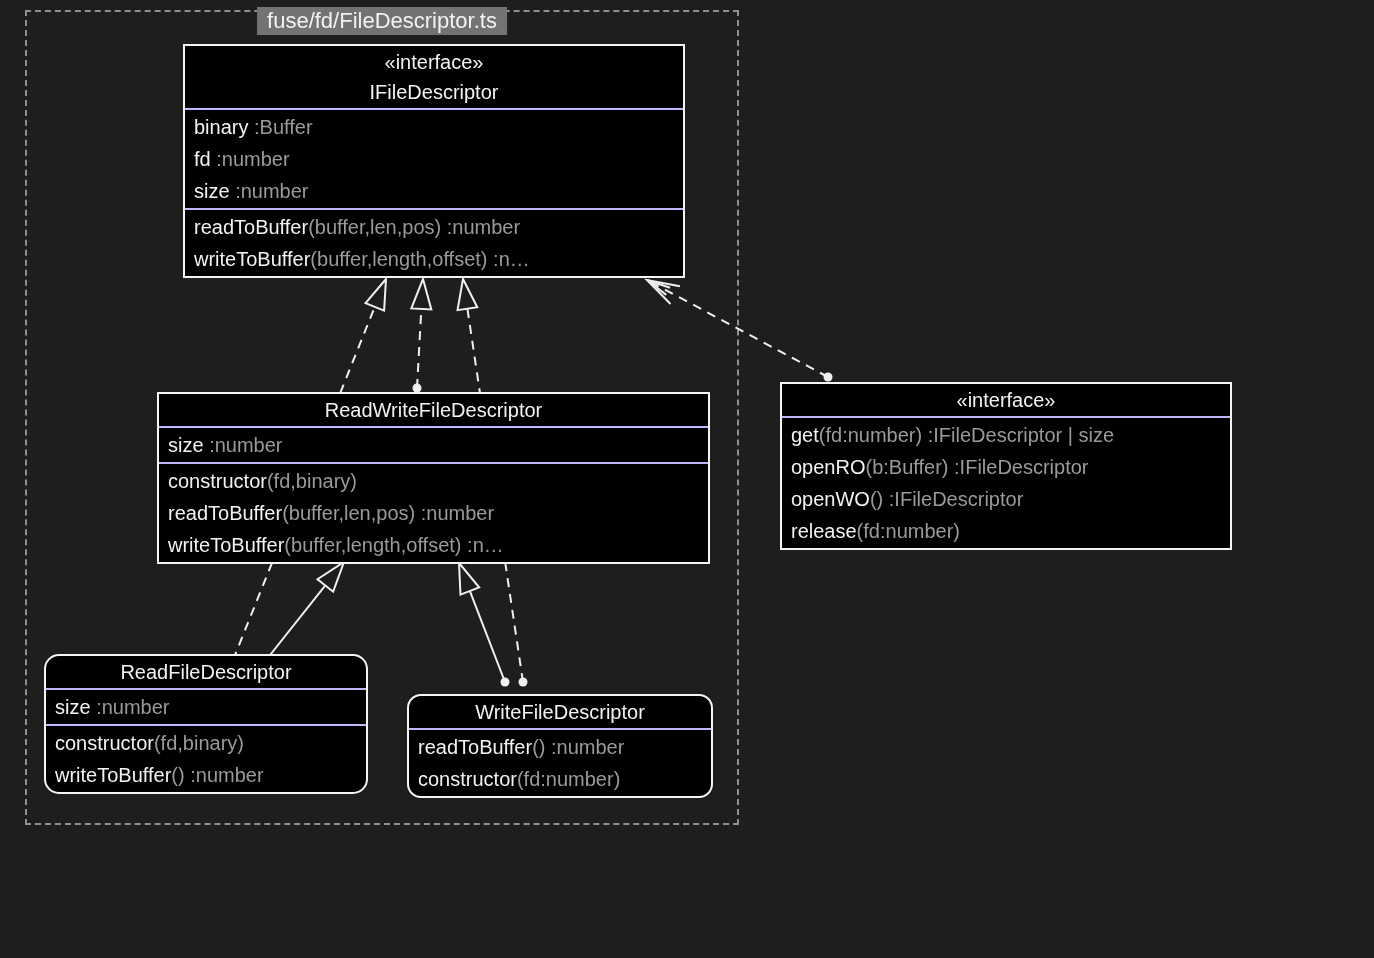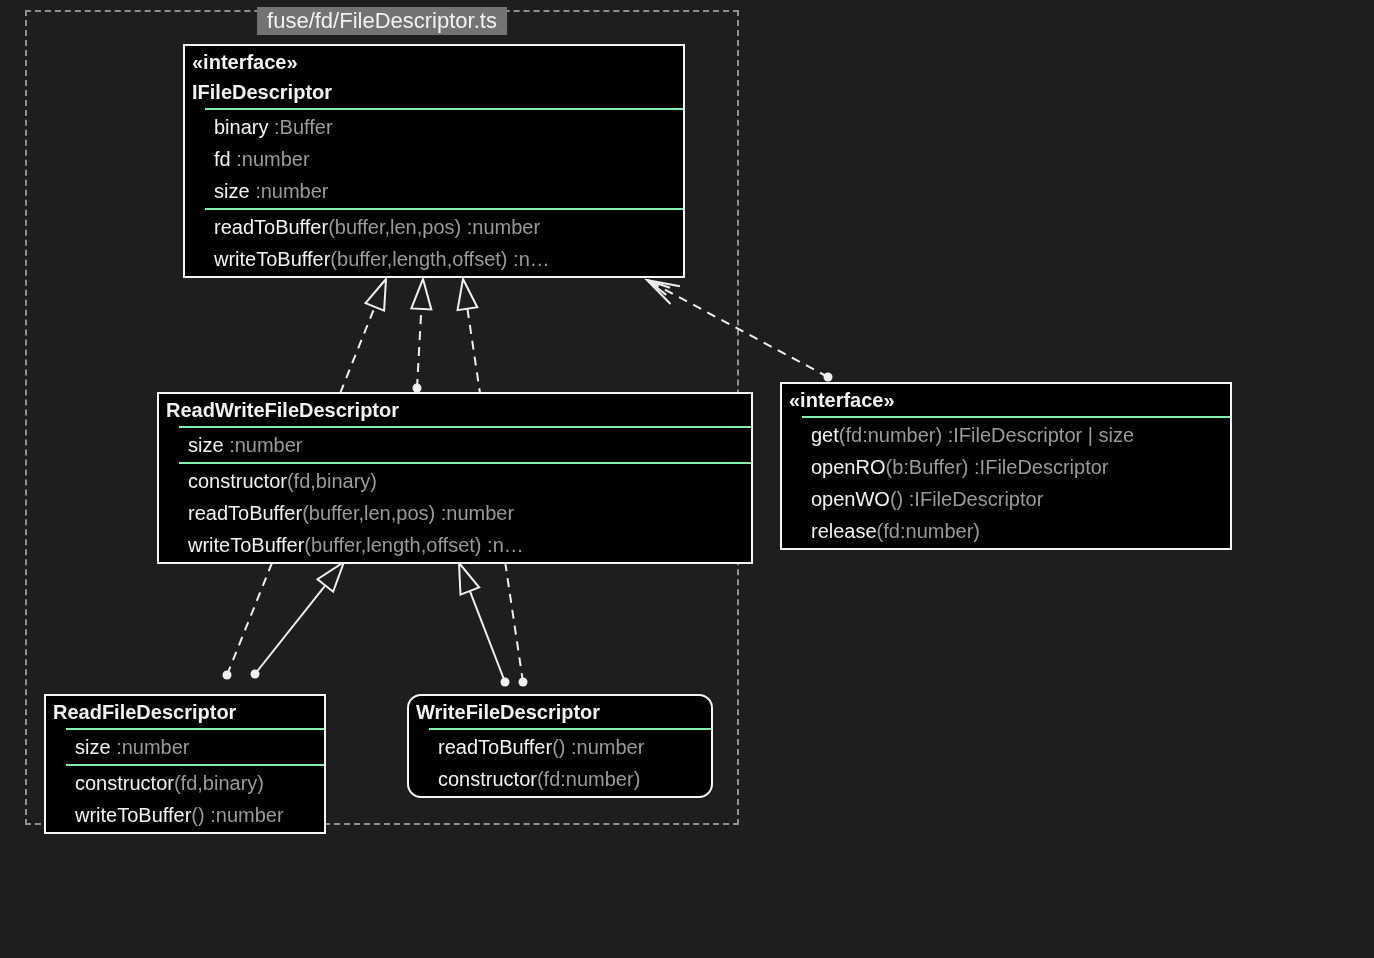--- a/index.html
+++ b/index.html
@@ -18,28 +18,28 @@
     background:#737373; padding:0 10px; white-space:nowrap;
     font-size:22px; line-height:28px; color:#f2f2f2;
   }
   
   svg.edges { position:absolute; left:0; top:0; z-index:1; }
   
   .uml-class {
     position:absolute; z-index:2; box-sizing:border-box;
     background:#000000; border:2px solid #f5f5f5; color:#f2f2f2;
   }
-  .uml-title { text-align:left; font-weight:bold; font-size:20px; line-height:30px; padding:1px 7px; }
-  .uml-fields, .uml-methods { border-top:2px solid #86efac; padding:1px 0;margin-left:20px; }
+  .uml-title { text-align:center; font-weight:normal; font-size:20px; line-height:30px; padding:1px 22px; }
+  .uml-fields, .uml-methods { border-top:2px solid #c4b5fd; padding:1px 0; }
   .row { font-size:20px; line-height:32px; padding:0 9px; white-space:nowrap; }
   .mn { color:#f2f2f2; }
   .mr { color:#9a9a9a; }
   #cls-ifd     { left:183px; top:44px;  width:502px; }
-  #cls-rwfd    { left:157px; top:392px; width:596px; }
-  #cls-rfd     { left:44px;  top:694px; width:282px; }
+  #cls-rwfd    { left:157px; top:392px; width:553px; }
+  #cls-rfd     { left:44px;  top:654px; width:324px;border-radius:15px; }
   #cls-wfd     { left:407px; top:694px; width:306px;border-radius:14px; }
   #cls-storage { left:780px; top:382px; width:452px; }
 </style>
 </head>
 <body>
 
 <div class="stage">
 
   <div class="file-container">
     <div class="container-label">fuse/fd/FileDescriptor.ts</div>

